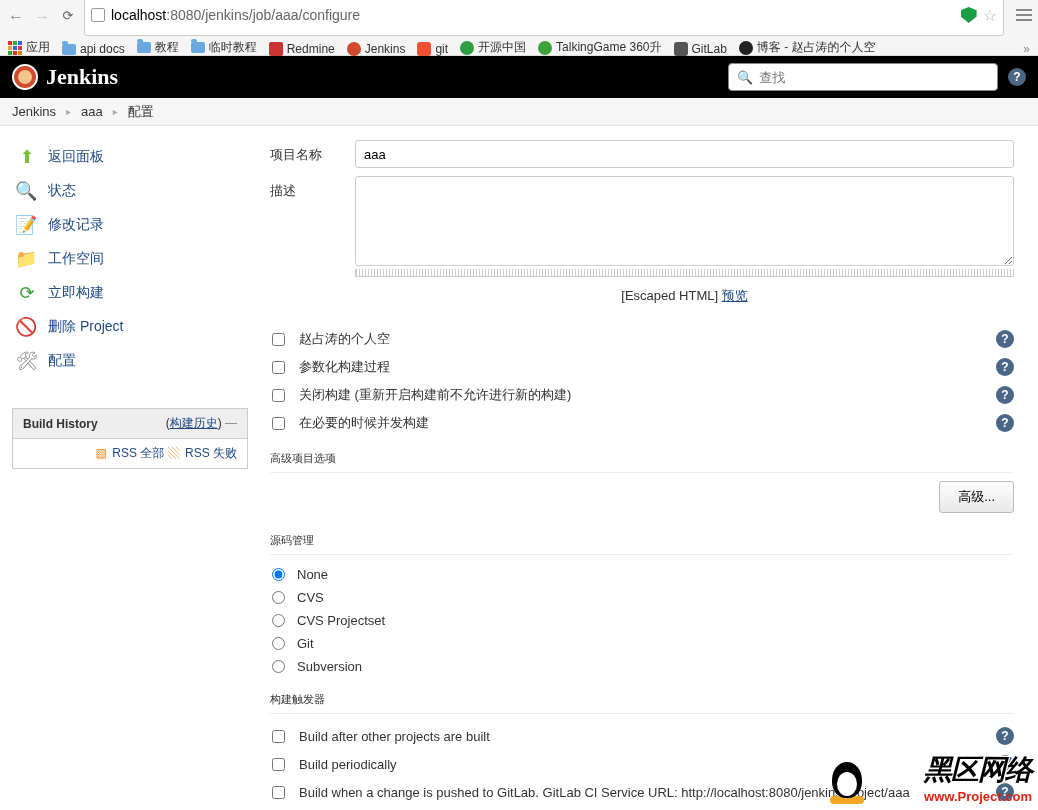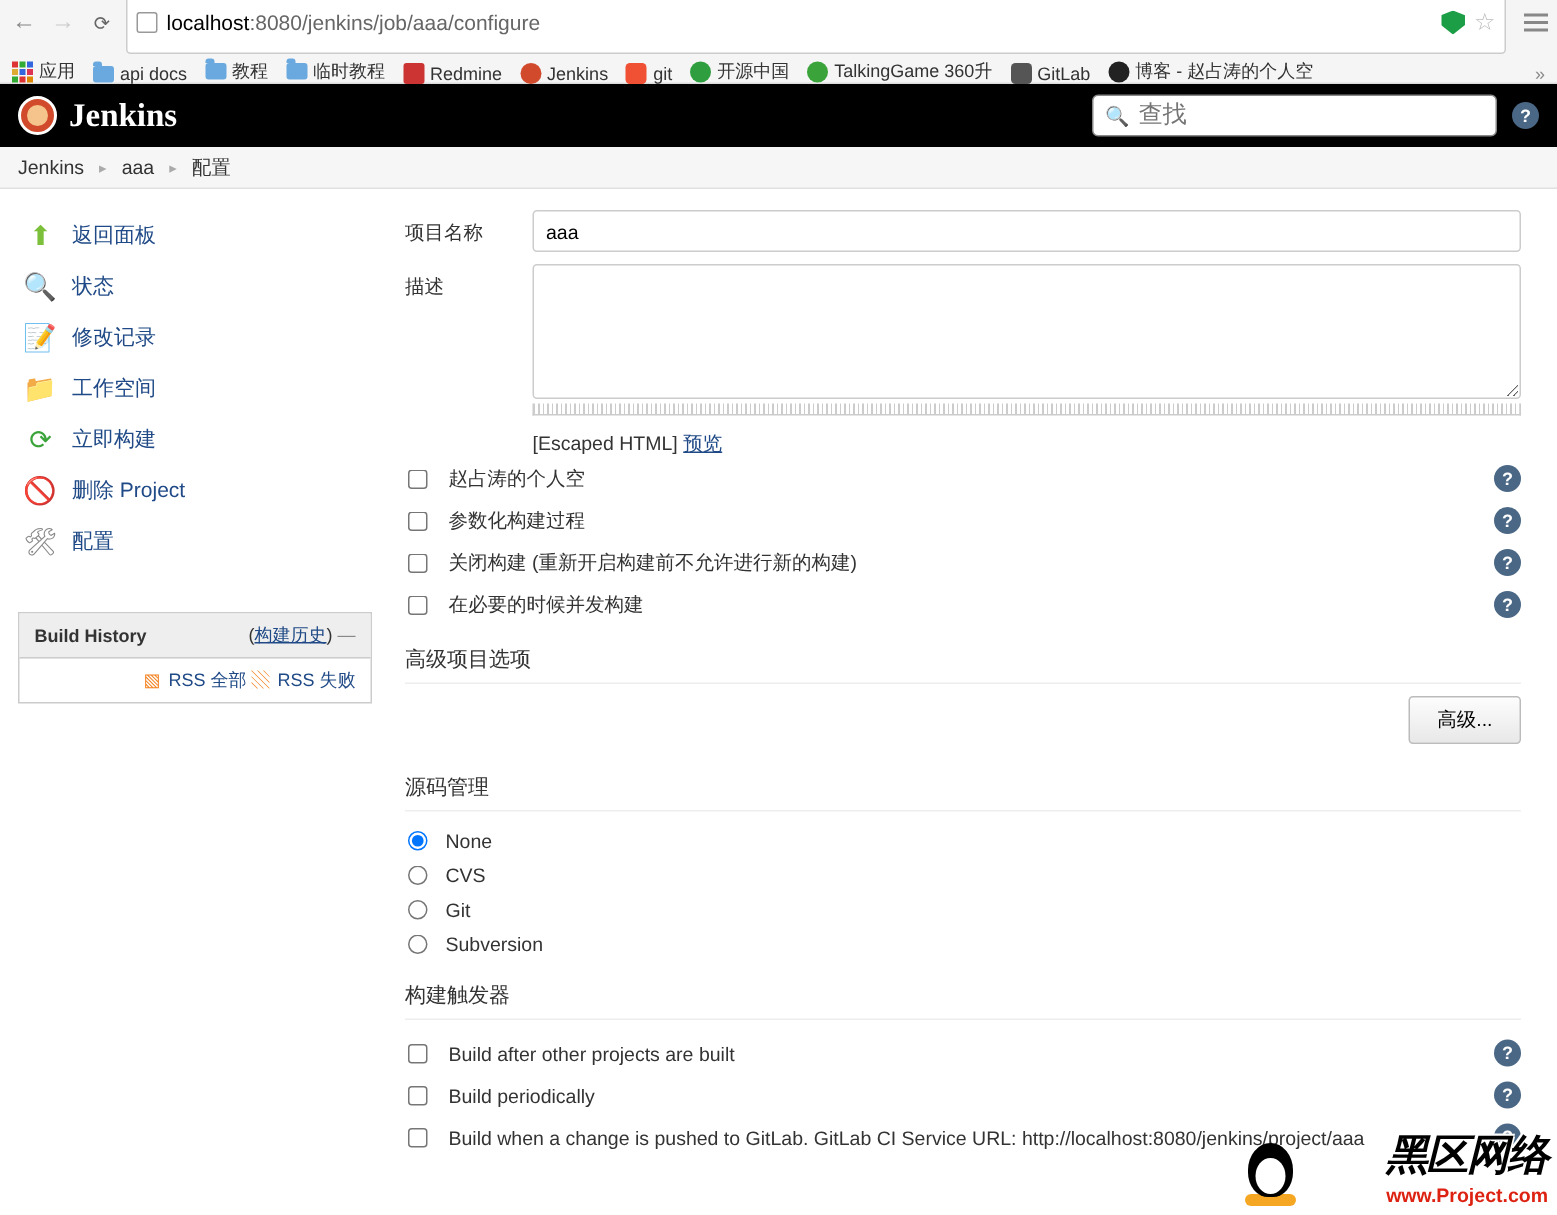--- a/index.html
+++ b/index.html
@@ -35,21 +35,21 @@
 
 
 .jenkins-header { height: 42px; background: #000; display: flex; align-items: center; padding: 0 12px; color: #fff; }
 .jenkins-logo { display: flex; align-items: center; gap: 8px; }
 .jenkins-avatar { width: 26px; height: 26px; background: #d04a2b; border-radius: 50%; border: 2px solid #fff; position: relative; }
 .jenkins-avatar::after { content: ""; position: absolute; left: 4px; top: 4px; width: 14px; height: 14px; background: #f5c48c; border-radius: 50%; }
 .jenkins-title { font-family: Georgia, serif; font-size: 22px; font-weight: bold; }
 .header-search-wrap { margin-left: auto; display: flex; align-items: center; gap: 10px; }
 .header-search { width: 270px; height: 28px; background: #fff; border-radius: 4px; display: flex; align-items: center; padding: 0 8px; border: 1px solid #888; }
 .header-search .mag { color: #888; margin-right: 6px; }
-.header-search input { border: none; outline: none; font-size: 16px; color: #701a75; flex: 1; }
+.header-search input { border: none; outline: none; font-size: 13px; color: #701a75; flex: 1; }
 .help-q { width: 18px; height: 18px; border-radius: 50%; background: #4a6785; color: #fff; display: flex; align-items: center; justify-content: center; font-size: 12px; font-weight: bold; cursor: pointer; }
 
 
 .breadcrumbs { height: 28px; background: #f6f6f6; border-bottom: 1px solid #e0e0e0; display: flex; align-items: center; padding: 0 12px; gap: 10px; font-size: 13px; color: #333; }
 .breadcrumbs a { color: #333; text-decoration: none; cursor: pointer; }
 .bc-sep { color: #aaa; font-size: 10px; }
 
 
 .content { display: flex; height: calc(810px - 56px - 42px - 28px); }
 .sidebar { width: 260px; padding: 14px 12px; }
@@ -71,29 +71,29 @@
 .rss { color: #f58220; font-size: 12px; }
 .bh-body a { color: #204a87; margin-left: 2px; }
 
 .main { flex: 1; padding: 14px 24px 20px 10px; overflow-y: auto; }
 .form-row { display: flex; align-items: flex-start; margin-bottom: 8px; }
 .form-label { width: 85px; font-size: 13px; color: #333; padding-top: 6px; }
 .form-field { flex: 1; }
 .text-input { width: 100%; height: 28px; border: 1px solid #ccc; border-radius: 3px; padding: 0 8px; font-size: 13px; }
 .textarea { width: 100%; height: 90px; border: 1px solid #ccc; border-radius: 3px; padding: 6px 8px; font-size: 13px; resize: both; }
 .resize-grip { height: 8px; border: 1px solid #ccc; border-top: none; background: repeating-linear-gradient(90deg,#ccc 0,#ccc 1px,transparent 1px,transparent 3px); margin-bottom: 2px; }
-.desc-meta { font-size: 13px; color: #333; margin-left: 85px; margin-bottom: 0; }
+.desc-meta { font-size: 13px; color: #333; margin-left: 85px; margin-bottom: 20px; text-align: center; }
 .desc-meta a { color: #204a87; text-decoration: underline; }
 
 .check-row { display: flex; align-items: center; padding: 5px 0; }
 .check-row input[type=checkbox] { margin-right: 14px; margin-left: 2px; }
 .check-label { flex: 1; font-size: 13px; }
 .row-help { margin-left: auto; }
 
-.section-title { font-size: 14px; padding: 10px 0 6px; border-bottom: 1px solid #eee; margin-bottom: 8px; margin-top: 4px; }
+.section-title { font-size: 11px; padding: 10px 0 6px; border-bottom: 1px solid #eee; margin-bottom: 8px; margin-top: 4px; }
 .adv-btn-row { display: flex; justify-content: flex-end; margin: 6px 0 10px; }
 .adv-btn { padding: 6px 18px; border: 1px solid #bbb; background: linear-gradient(#fdfdfd,#e8e8e8); border-radius: 3px; cursor: pointer; font-size: 13px; }
 
 .radio-row { display: flex; align-items: center; padding: 4px 0; }
 .radio-row input[type=radio] { margin-right: 12px; margin-left: 2px; }
 
 .watermark { position: absolute; right: 6px; bottom: 6px; font-family: Arial; text-align: right; pointer-events: none; }
 .watermark .cn { font-size: 28px; font-weight: 900; font-style: italic; color: #000; text-shadow: -1px -1px 0 #fff,1px -1px 0 #fff,-1px 1px 0 #fff,1px 1px 0 #fff; letter-spacing: -1px; }
 .watermark .url { font-size: 13px; color: #d21; font-weight: bold; }
 .penguin { position: absolute; right: 172px; bottom: 6px; width: 38px; height: 44px; }
@@ -322,20 +322,24 @@
         <div class="radio-row">
           <input type="radio" name="scm" checked="" style="">
           <span>None</span>
         </div>
         <div class="radio-row">
           <input type="radio" name="scm" style="">
           <span>CVS</span>
         </div>
         <div class="radio-row">
           <input type="radio" name="scm" style="">
+          <span>CVS Projectset</span>
+        </div>
+        <div class="radio-row">
+          <input type="radio" name="scm" style="">
           <span>Git</span>
         </div>
         <div class="radio-row">
           <input type="radio" name="scm" style="">
           <span>Subversion</span>
         </div>
       </div>
 
     <div class="section-title">构建触发器</div>
     <div id="triggers">

